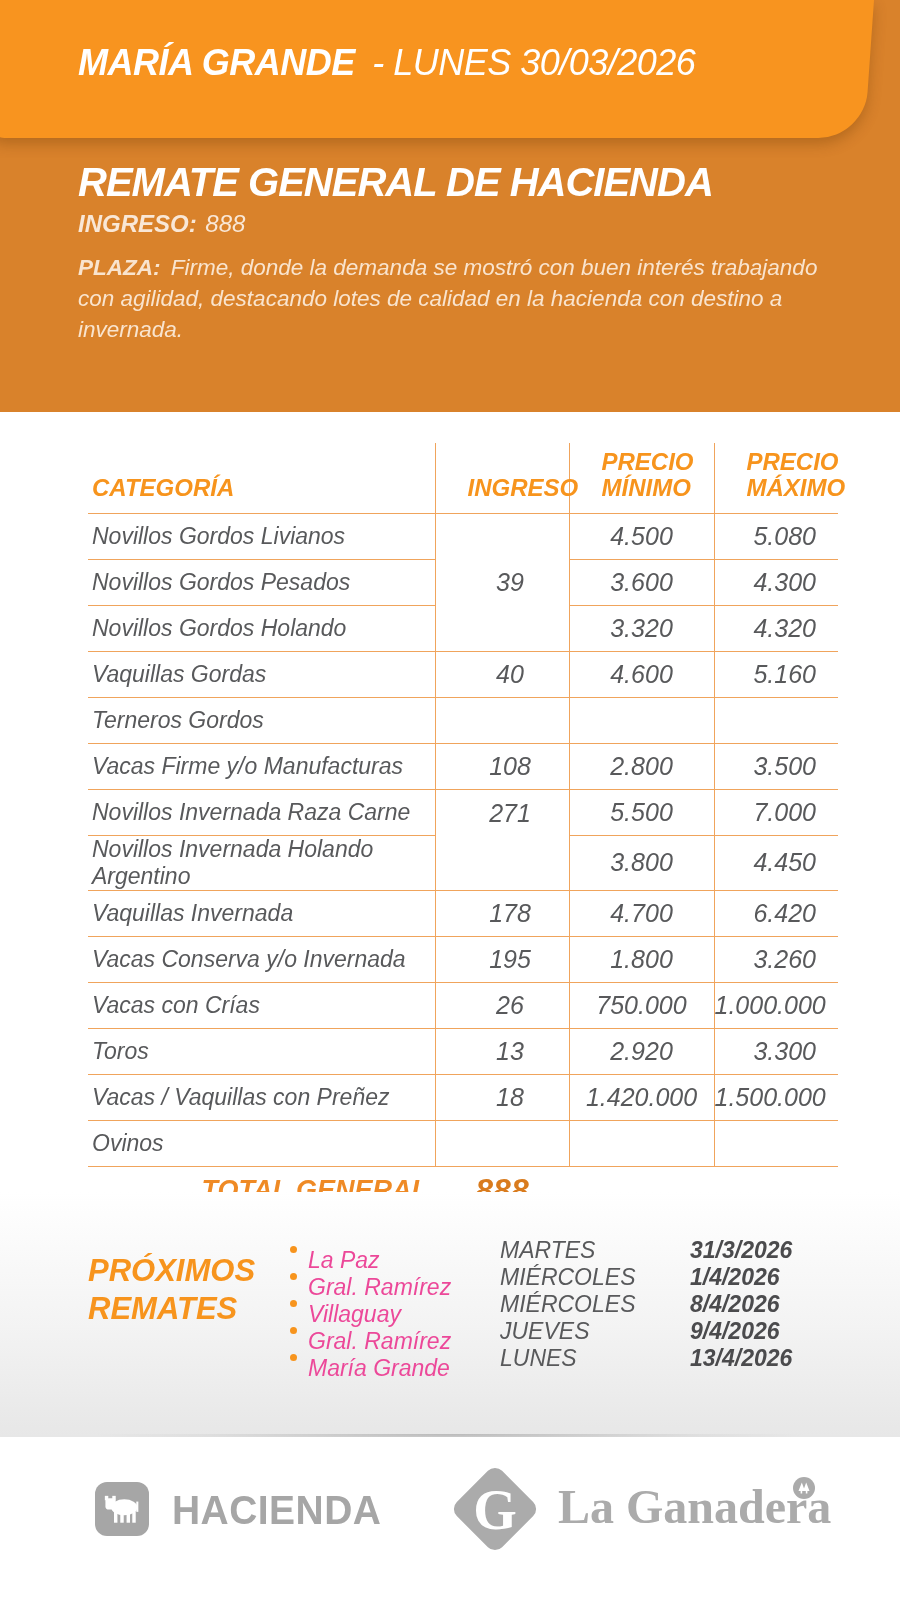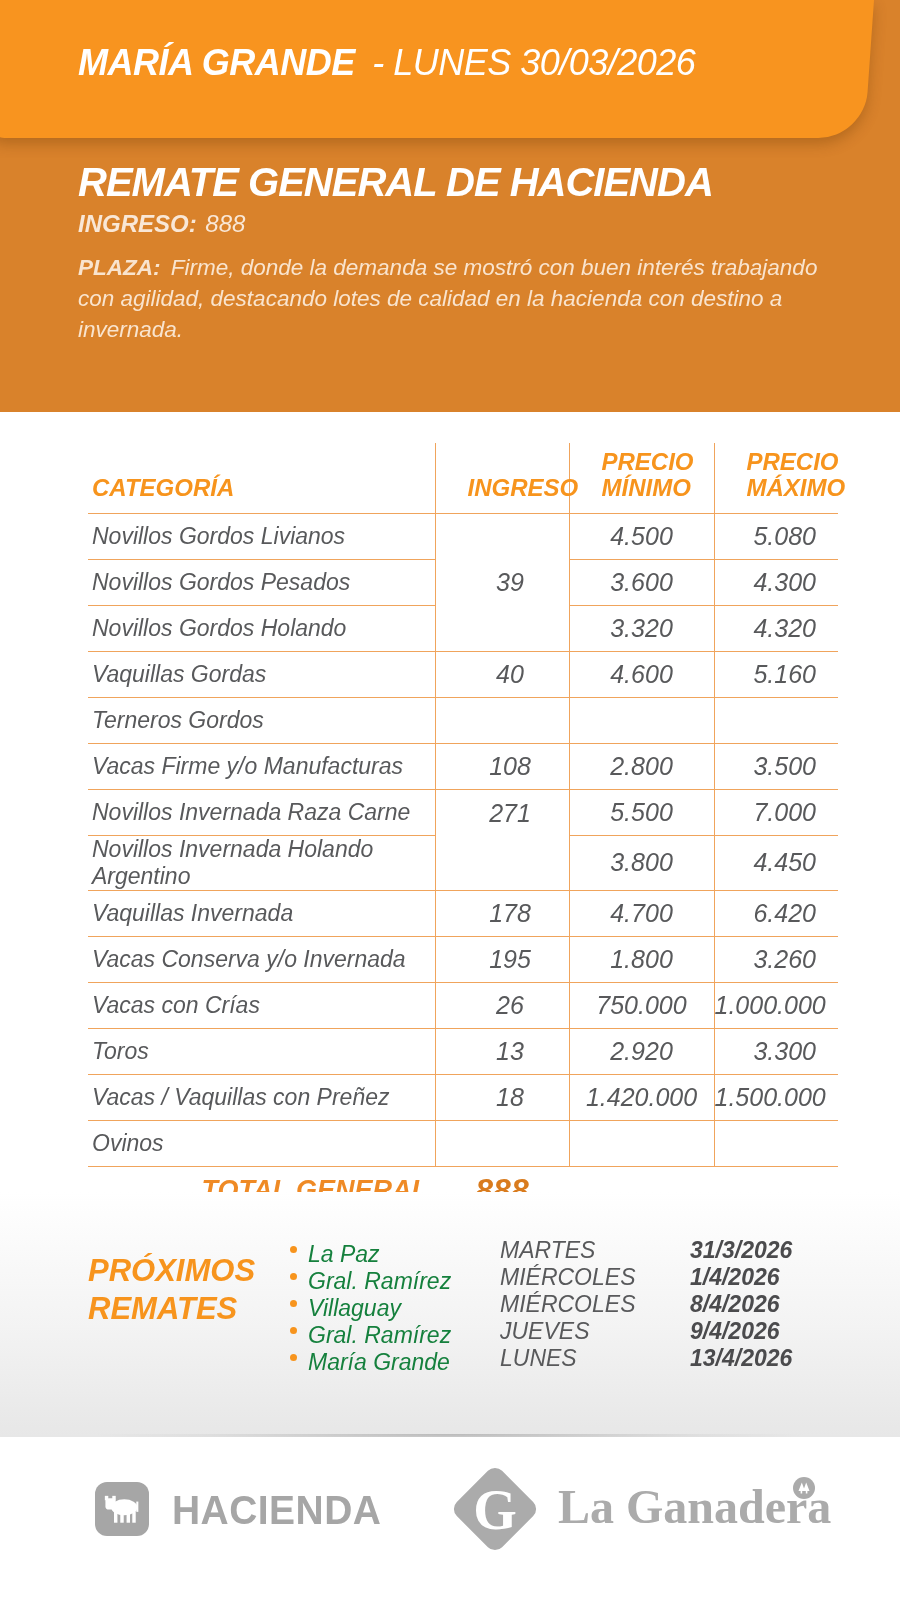--- a/index.html
+++ b/index.html
@@ -50,21 +50,21 @@
   
   .gradient-zone { position:absolute; top:1192px; left:0; width:900px; height:245px;
                    background:linear-gradient(180deg,#ffffff 0%,#F3F3F3 55%,#E7E7E7 100%); }
   .fold-shadow { position:absolute; top:1434px; left:0; width:900px; height:12px;
                  background:radial-gradient(50% 100% at 50% 0%, rgba(0,0,0,0.20) 0%, rgba(0,0,0,0.04) 55%, rgba(0,0,0,0) 80%); }
   .prox-title { position:absolute; top:1252px; left:88px; color:#F7941D; font-style:italic; font-weight:bold;
                 font-size:31px; line-height:38px; }
   .prox-list { position:absolute; top:1237px; left:290px; width:560px; }
   .prox-row { position:relative; height:27px; }
   .prox-bullet { position:absolute; left:0; top:9px; width:7px; height:7px; border-radius:50%; background:#F7941D; }
-  .prox-place { position:absolute; left:18px; top:4px; width:180px; color:#15803d; font-style:italic; font-size:23px; }
+  .prox-place { position:absolute; left:18px; top:10px; width:180px; color:#ec4899; font-style:italic; font-size:23px; }
   .prox-day   { position:absolute; left:210px; top:0; width:180px; color:#58595B; font-style:italic; font-size:23px; }
   .prox-date  { position:absolute; left:400px; top:0; width:150px; color:#4B4B4D; font-style:italic; font-weight:bold; font-size:23px; }
 
   
   .footer { position:absolute; top:1437px; left:0; width:900px; height:163px; background:#ffffff; }
   .hac-logo { position:absolute; top:1482px; left:95px; width:54px; height:54px; border-radius:12px; background:#A6A6A6; }
   .hac-logo svg { position:absolute; left:6px; top:11px; }
   .hac-label { position:absolute; top:1487px; left:172px; color:#A6A6A6; font-weight:bold; font-size:41px;
                letter-spacing:0.5px; transform:scaleX(0.95); transform-origin:0 0; }
   .gan-diamond { position:absolute; top:1477px; left:463px; width:64px; height:64px; background:#ABABAB;

